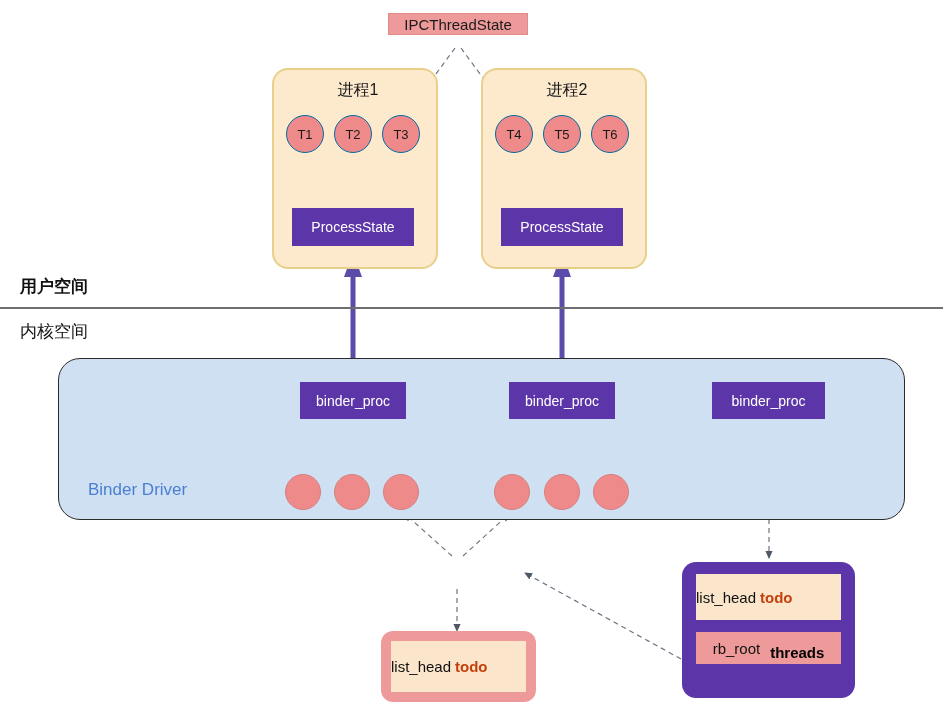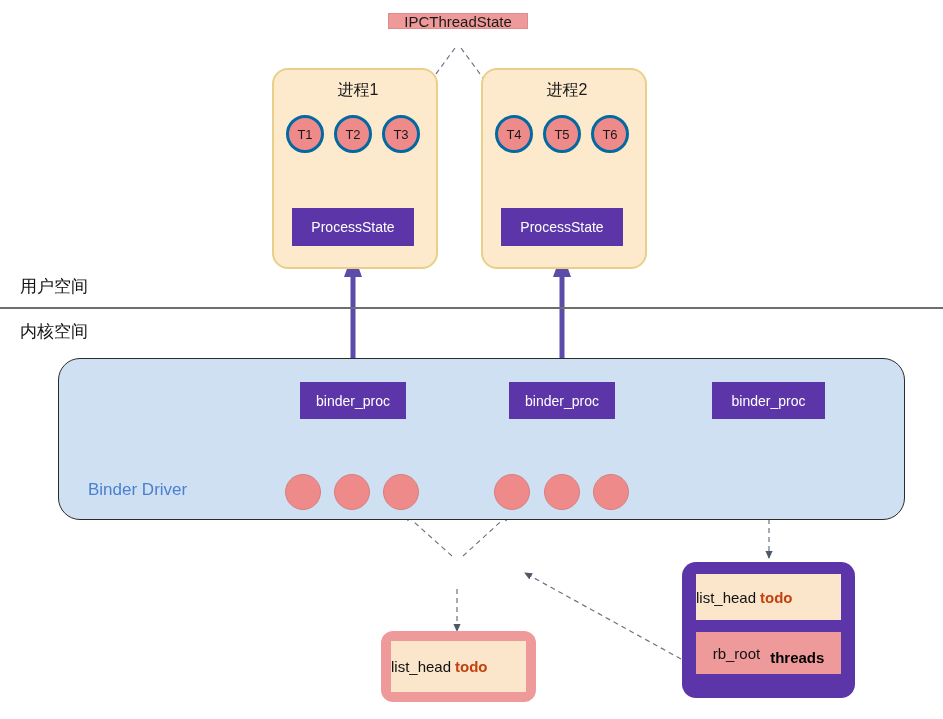--- a/index.html
+++ b/index.html
@@ -65,21 +65,21 @@
     color: #1a1a1a;
     padding-left: 6px;
   }
 
   .thread-circle {
     position: absolute;
     width: 38px;
     height: 38px;
     border-radius: 50%;
     background: #ef8a8a;
-    border: 3px solid #0369a1;
+    border: 1px solid #0369a1;
     display: flex;
     align-items: center;
     justify-content: center;
     font-size: 13px;
     color: #1a1a1a;
     box-sizing: border-box;
   }
 
   .driver-box {
     position: absolute;
@@ -239,21 +239,21 @@
 
     <g stroke="#6b7280" stroke-width="1.2" stroke-dasharray="5,4" fill="none">
       <path d="M681,659 L525,573" marker-end="url(#dashArrow)"></path>
     </g>
 
     <g stroke="#6b7280" stroke-width="1.2" stroke-dasharray="5,4" fill="none">
       <path d="M769,420 L769,558" marker-end="url(#dashArrow)"></path>
     </g>
   </svg>
 
-  <div class="node red-box" style="left:388px; top:13px; width:140px; height:16px;">
+  <div class="node red-box" style="left:388px; top:13px; width:140px; height:22px;">
     <span>IPCThreadState</span>
   </div>
 
   <div class="process-group" style="position:absolute; left:272px; top:68px; width:162px; height:197px;">
     <div class="process-title">进程1</div>
   </div>
   <div class="thread-circle" style="left:286px; top:115px;">
     <span>T1</span>
   </div>
   <div class="thread-circle" style="left:334px; top:115px;">
@@ -275,21 +275,21 @@
   <div class="thread-circle" style="left:543px; top:115px;">
     <span>T5</span>
   </div>
   <div class="thread-circle" style="left:591px; top:115px;text-align:center;">
     <span>T6</span>
   </div>
   <div class="node purple-box" style="left:501px; top:208px; width:122px; height:38px;">
     <span>ProcessState</span>
   </div>
 
-  <div class="space-label" style="left:20px; top:275px;">用户空间</div>
+  <div class="space-label" style="left:20px; top:275px;font-weight:bold;">用户空间</div>
   <div class="divider" style="top:307px;"></div>
   <div class="space-label" style="left:20px; top:320px;">内核空间</div>
 
   <div class="driver-box" style="left:58px; top:358px; width:847px; height:162px;"></div>
   <div class="driver-label">Binder Driver</div>
 
   <div class="node purple-box" style="left:300px; top:382px; width:106px; height:37px;">
     <span>binder_proc</span>
   </div>
   <div class="node purple-box" style="left:509px; top:382px; width:106px; height:37px;">
@@ -312,19 +312,19 @@
       <span class="field-type">list_head</span>
       <span class="accent-todo">todo</span>
     </div>
   </div>
 
   <div class="struct-purple" style="left:682px; top:562px; width:173px; height:136px;">
     <div class="field-cream" style="width:100%; height:46px;">
       <span class="field-type">list_head</span>
       <span class="accent-todo">todo</span>
     </div>
-    <div class="field-red" style="width:100%; height:42px;">
+    <div class="field-red" style="width:100%; height:32px;">
       <span class="field-type">rb_root</span>
       <span class="accent-threads">threads</span>
     </div>
   </div>
 
 </div>
 
 </body></html>

